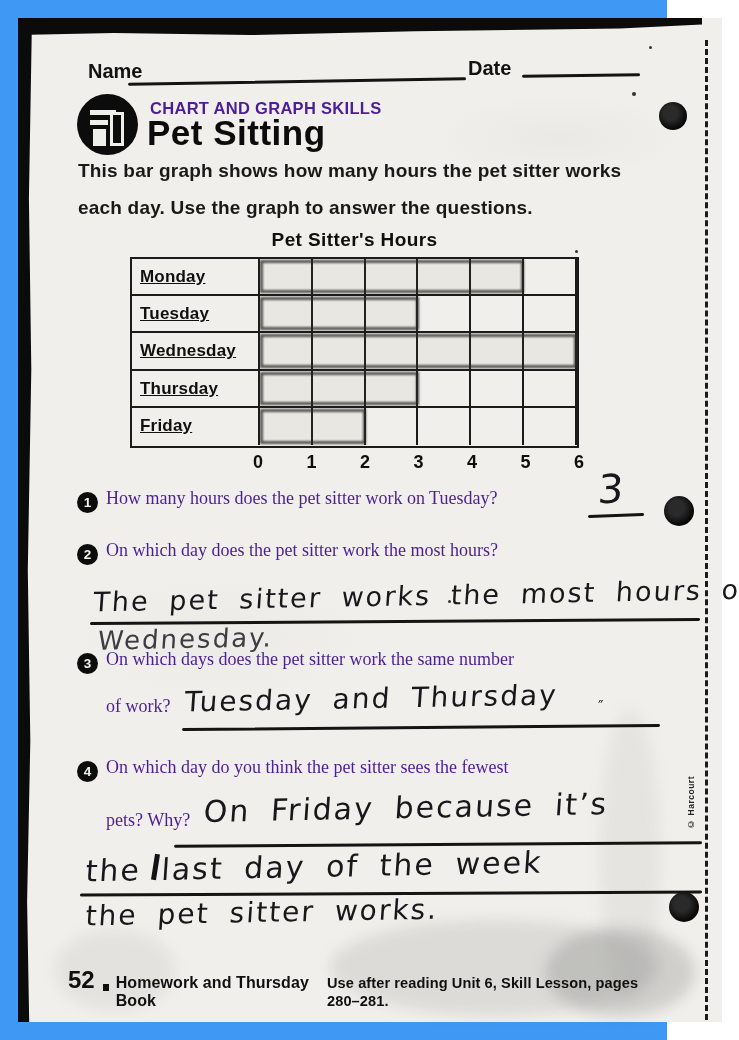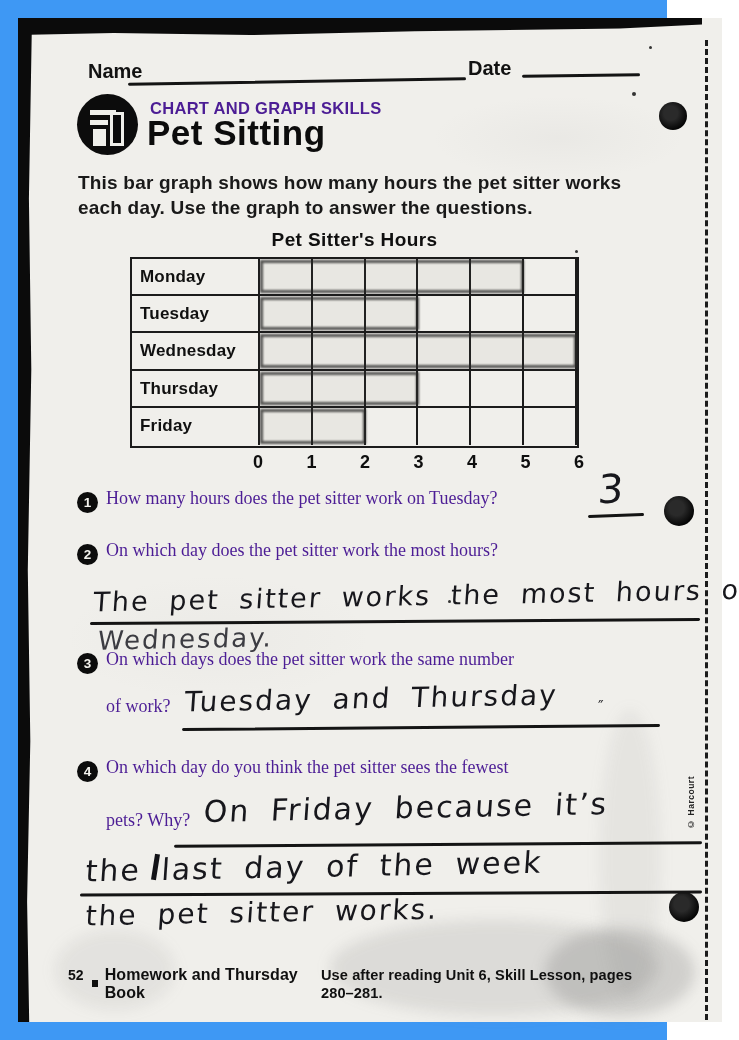--- a/index.html
+++ b/index.html
@@ -48,21 +48,21 @@
            letter-spacing:0.2px; }
 
   
   .chart-title { position:absolute; left:130px; top:229px; width:449px; text-align:center;
                  font-weight:bold; font-size:19px; color:#0f0f0f; letter-spacing:0.4px; }
   .chart-table { position:absolute; left:130px; top:257px; width:449px; height:191px;
                  border:2.5px solid #1b1b1b; }
   .chart-row { display:flex; height:37.2px; border-bottom:2px solid #1b1b1b; }
   .chart-row:last-child { border-bottom:none; }
   .day-cell { width:128px; border-right:2px solid #1b1b1b; font-weight:bold; font-size:17px;
-              color:#101010; padding:8px 0 0 8px; letter-spacing:0.2px; }
+              color:#101010; padding:8px 0 0 8px; letter-spacing:0.2px;text-decoration:underline; }
   .row-plot { position:relative; flex:1; display:flex; }
   .grid-cell { flex:1; border-right:2px solid #1b1b1b; }
   .grid-cell:last-child { border-right:none; }
   .bar { position:absolute; left:0; top:1px; bottom:1px;
          border:3.5px solid rgba(40,40,40,0.78); background:rgba(130,125,115,0.07);
          filter:blur(1.2px); }
   .chart-axis { position:absolute; left:130px; top:452px; width:449px; height:26px; }
   .tick { position:absolute; top:0; font-weight:bold; font-size:18px; color:#0e0e0e; }
 
   
@@ -73,21 +73,21 @@
   .hand { position:absolute; font-family:"DejaVu Sans",sans-serif; color:#17171c;
           transform:skewX(-5deg) rotate(-1.1deg); letter-spacing:2px; word-spacing:9px;
           white-space:nowrap; }
   .overwrite { position:absolute; width:5px; height:26px; background:#121216;
                transform:rotate(9deg); filter:blur(0.4px); }
   .stray { position:absolute; font-family:"DejaVu Sans",sans-serif; font-size:15px; color:#2c2c30; }
 
   
   .footer { position:absolute; left:68px; top:966px; display:flex; align-items:baseline;
             color:#101010; }
-  .footer .pg { font-weight:bold; font-size:14px; }
+  .footer .pg { font-weight:bold; font-size:24px; }
   .footer .sq { width:7px; height:7px; background:#0f0f0f; margin:0 7px 2px 8px; align-self:center; }
   .footer .bk { font-weight:bold; font-size:16px; letter-spacing:0.1px; }
   .footer .note { font-weight:bold; font-size:15.5px; margin-left:10px;
                   transform:scaleX(0.94); transform-origin:left; letter-spacing:0.1px; }
 
   .copyright { position:absolute; left:686px; top:776px; font-size:8.5px; font-weight:bold;
                color:#232323; writing-mode:vertical-rl; transform:rotate(180deg);
                letter-spacing:0.5px; }
 </style>
 </head>
@@ -119,21 +119,21 @@
 
   <div class="logo">
     <div class="g1"></div>
       <div class="g2"></div>
       <div class="g3"></div>
       <div class="g4"></div>
       <div class="g5"></div>
   </div>
   <div class="skills-tag">CHART AND GRAPH SKILLS</div>
   <div class="sheet-title">Pet Sitting</div>
-  <div class="intro" style="top:172px;text-align:center;">This bar graph shows how many hours the pet sitter works</div>
+  <div class="intro" style="top:160px;text-align:center;">This bar graph shows how many hours the pet sitter works</div>
   <div class="intro" style="top:197px;">each day. Use the graph to answer the questions.</div>
 
   <div class="chart-title">Pet Sitter's Hours</div>
   <div class="chart-table">
       <div class="chart-row">
         <div class="day-cell">Monday</div>
         <div class="row-plot">
           <div class="grid-cell"></div>
           <div class="grid-cell"></div>
           <div class="grid-cell"></div>

